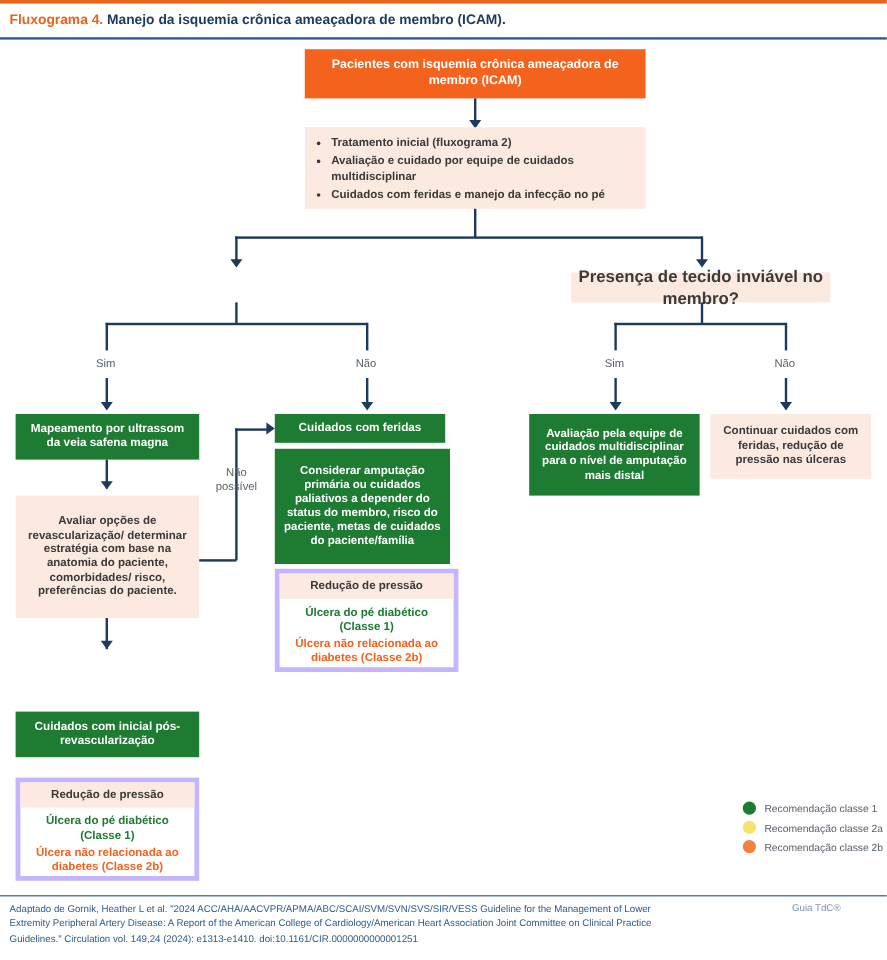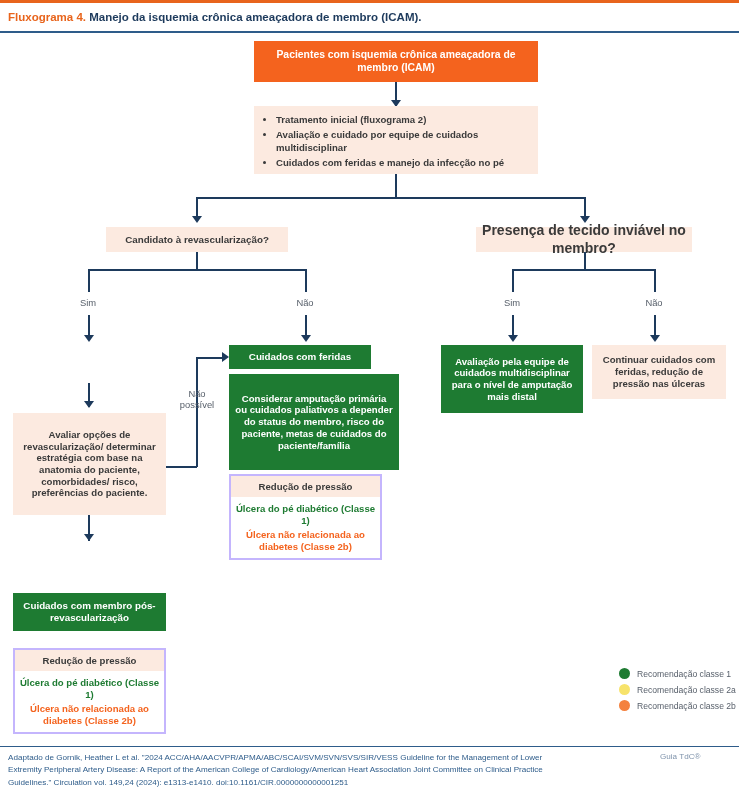--- a/index.html
+++ b/index.html
@@ -26,21 +26,21 @@
   .green{background:#1e7b32;color:#ffffff;}
   .orange{background:#f4631e;color:#ffffff;}
   .peach{background:#fceae0;color:#3a3a3a;}
 
   .bullets{position:absolute;box-sizing:border-box;background:#fceae0;color:#3a3a3a;
            font-size:9.6px;font-weight:bold;line-height:1.42;padding:7px 12px 7px 8px;}
   .bullets ul{margin:0;padding-left:14px;list-style:disc;}
   .bullets li{margin:0 0 1px 0;}
 
   
-  .pcard{position:absolute;box-sizing:border-box;background:#ffffff;border:2px solid #c4b5fd;}
+  .pcard{position:absolute;box-sizing:border-box;background:#ffffff;border:4px solid #c4b5fd;}
   .pcard .phead{background:#fceae0;color:#3a3a3a;font-weight:bold;font-size:9.6px;
                 text-align:center;padding:5px 2px 5px;}
   .pcard .pbody{padding:6px 4px 7px;text-align:center;font-weight:bold;font-size:9.6px;line-height:1.3;}
   .pcard .g{color:#1e7b32;display:block;}
   .pcard .o{color:#f4631e;display:block;margin-top:1px;}
 
   
   .ln{position:absolute;background:#1d3a5c;}
   .vl{width:1.6px;}
   .hl{height:1.6px;}
@@ -88,23 +88,20 @@
     </ul>
   </div>
 
   <div class="ln vl" style="left:395px;top:174px;height:24px;"></div>
   <div class="ln hl" style="left:196px;top:197px;width:389px;"></div>
   <div class="ln vl" style="left:196px;top:197px;height:22px;"></div>
   <div class="arw" style="left:192px;top:216px;"></div>
   <div class="ln vl" style="left:584px;top:197px;height:22px;"></div>
   <div class="arw" style="left:580px;top:216px;"></div>
 
-  <div class="box peach" style="left:106px;top:227px;width:182px;height:25px;font-size:9.8px;">
-    <span>Candidato à revascularização?</span>
-  </div>
   <div class="box peach" style="left:476px;top:227px;width:216px;height:25px;font-size:14px;">
     <span>Presença de tecido inviável no membro?</span>
   </div>
 
   <div class="ln vl" style="left:196px;top:252px;height:18px;"></div>
   <div class="ln hl" style="left:88px;top:269px;width:218px;"></div>
   <div class="ln vl" style="left:88px;top:269px;height:23px;"></div>
   <div class="elbl" style="left:66px;top:297px;width:44px;">Sim</div>
   <div class="ln vl" style="left:88px;top:315px;height:22px;"></div>
   <div class="arw" style="left:84px;top:335px;"></div>
@@ -119,45 +116,48 @@
   <div class="ln vl" style="left:512px;top:269px;height:23px;"></div>
   <div class="elbl" style="left:490px;top:297px;width:44px;">Sim</div>
   <div class="ln vl" style="left:512px;top:315px;height:22px;"></div>
   <div class="arw" style="left:508px;top:335px;"></div>
 
   <div class="ln vl" style="left:654px;top:269px;height:23px;"></div>
   <div class="elbl" style="left:632px;top:297px;width:44px;">Não</div>
   <div class="ln vl" style="left:654px;top:315px;height:22px;"></div>
   <div class="arw" style="left:650px;top:335px;"></div>
 
+  <div class="box green" style="left:13px;top:345px;width:153px;height:38px;font-size:9.8px;padding:0 6px;">
+    <span>Mapeamento por ultrassom da veia safena magna</span>
+  </div>
   <div class="ln vl" style="left:88px;top:383px;height:24px;"></div>
   <div class="arw" style="left:84px;top:401px;"></div>
 
   <div class="box peach" style="left:13px;top:413px;width:153px;height:102px;font-size:9.6px;padding:0 8px;">
     <span>Avaliar opções de revascularização/ determinar estratégia com base na anatomia do paciente, comorbidades/ risco, preferências do paciente.</span>
   </div>
   <div class="ln vl" style="left:88px;top:515px;height:26px;"></div>
   <div class="arw" style="left:84px;top:534px;"></div>
 
   <div class="box green" style="left:13px;top:593px;width:153px;height:38px;font-size:9.8px;padding:0 5px;">
-    <span>Cuidados com membro pós-revascularização</span>
+    <span>Cuidados com inicial pós-revascularização</span>
   </div>
 
   <div class="pcard" style="left:13px;top:648px;width:153px;height:86px;">
     <div class="phead">Redução de pressão</div>
     <div class="pbody">
       <span class="g">Úlcera do pé diabético (Classe 1)</span>
       <span class="o">Úlcera não relacionada ao diabetes (Classe 2b)</span>
     </div>
   </div>
 
   <div class="box green" style="left:229px;top:345px;width:142px;height:24px;font-size:9.8px;">
     <span>Cuidados com feridas</span>
   </div>
-  <div class="box green" style="left:229px;top:374px;width:170px;height:96px;font-size:9.6px;padding:12px 6px;">
+  <div class="box green" style="left:229px;top:374px;width:146px;height:96px;font-size:9.6px;padding:12px 6px;">
     <span>Considerar amputação primária ou cuidados paliativos a depender do status do membro, risco do paciente, metas de cuidados do paciente/família</span>
   </div>
 
   <div class="pcard" style="left:229px;top:474px;width:153px;height:86px;">
     <div class="phead">Redução de pressão</div>
     <div class="pbody">
       <span class="g">Úlcera do pé diabético (Classe 1)</span>
       <span class="o">Úlcera não relacionada ao diabetes (Classe 2b)</span>
     </div>
   </div>

